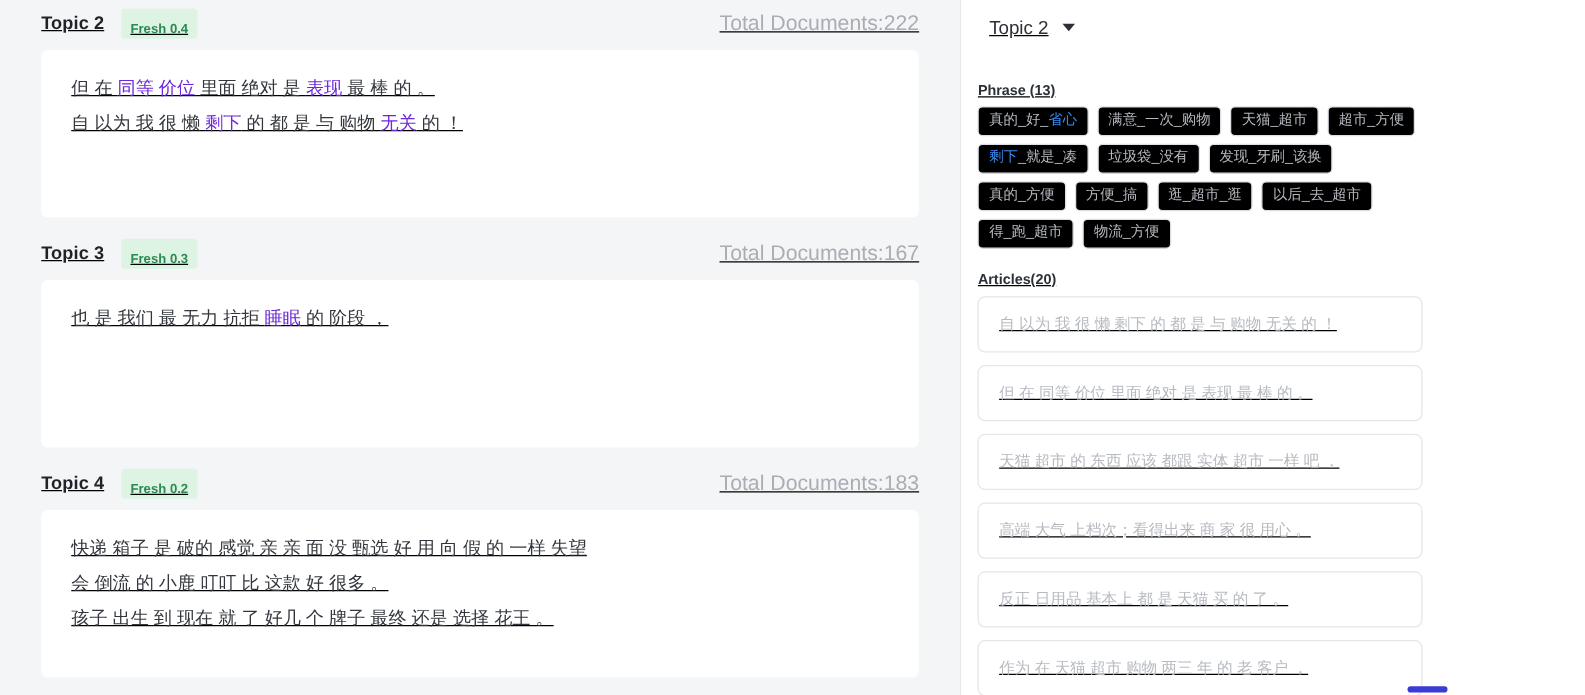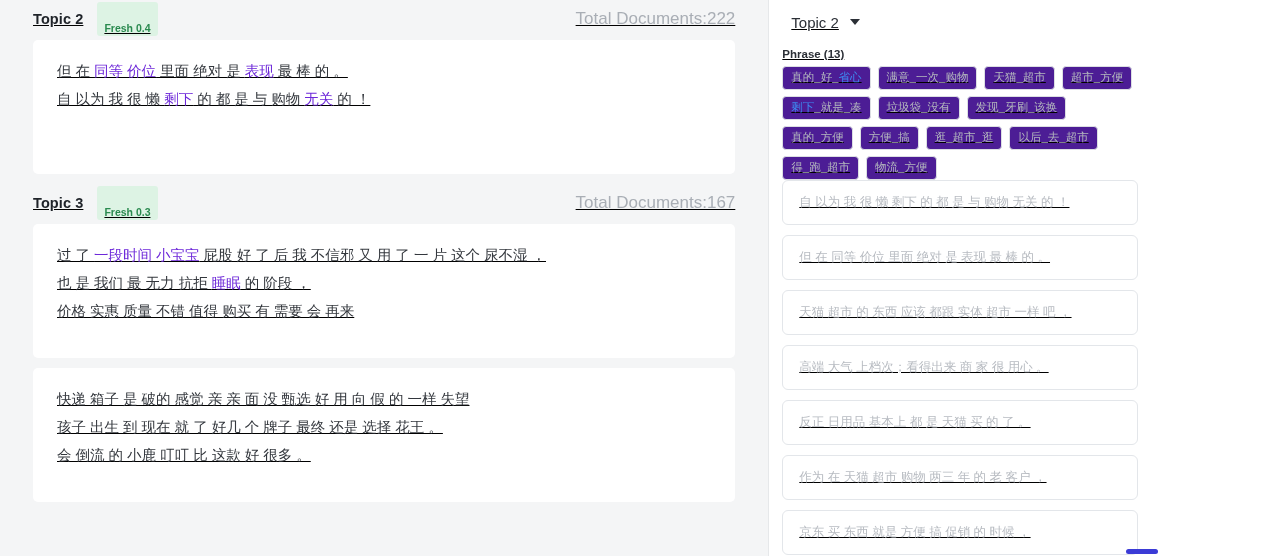--- a/index.html
+++ b/index.html
@@ -42,21 +42,21 @@
     color: #1f2329;
     letter-spacing: .1px;
   }
   .fresh-badge {
     margin-left: 14px;
     background: #ddf3e4;
     color: #2a8a4f;
     font-size: 10.5px;
     font-weight: bold;
     border-radius: 3px;
-    padding: 21px 7px 3px 7px;
+    padding: 11px 7px 3px 7px;
     line-height: 1;
     white-space: nowrap;
   }
   .total-docs {
     margin-left: auto;
     font-size: 17px;
     color: #a9aeb5;
     white-space: nowrap;
   }
   .topic-card {
@@ -99,38 +99,38 @@
     width: 0; height: 0;
     border-left: 5px solid transparent;
     border-right: 5px solid transparent;
     border-top: 6px solid #2b2f36;
   }
   .section-label {
     font-size: 11.5px;
     font-weight: bold;
     color: #2b2f36;
     padding-left: 2px;
-    margin-top: 4px;
+    margin-top: 23px;
     margin-bottom: 6px;
   }
   .phrase-wrap {
     display: flex;
     flex-wrap: wrap;
     gap: 6px 7px;
     padding-left: 2px;
   }
   .chip {
     border: 1px solid #dcdfe3;
     border-radius: 4px;
     font-size: 11.5px;
     color: #b4b8be;
     padding: 3px 8px 4px 8px;
     line-height: 15px;
     white-space: nowrap;
-    background: #4c1d95;
+    background: #000000;
     cursor: pointer;
   }
   .chip .hl { color: #3d8bf2; }
   .articles-label {
     font-size: 11.5px;
     font-weight: bold;
     color: #2b2f36;
     padding-left: 2px;
     margin-top: 19px;
     margin-bottom: 7px;
@@ -193,30 +193,33 @@
             <div class="topic-line"><span>自 以为 我 很 懒 </span><span class="hl">剩下</span><span> 的 都 是 与 购物 </span><span class="hl">无关</span><span> 的 ！</span></div>
           </div>
         </div>
         <div class="topic-block">
           <div class="topic-head">
             <span class="topic-title">Topic 3</span>
             <span class="fresh-badge">Fresh 0.3</span>
             <span class="total-docs">Total Documents:167</span>
           </div>
           <div class="topic-card">
-            <div class="topic-line"><span>过 了 </span><span class="hl">一段时间 小宝宝</span><span> 屁股 好 了 后 我 不信邪 又 用 了 一 片 这个 尿不湿 ，</span></div>
             <div class="topic-line"><span>也 是 我们 最 无力 抗拒 </span><span class="hl">睡眠</span><span> 的 阶段 ，</span></div>
-            <div class="topic-line"><span>价格 实惠 质量 不错 值得 购买 有 需要 会 再来</span></div>
           </div>
         </div>
         <div class="topic-block">
+          <div class="topic-head">
+            <span class="topic-title">Topic 4</span>
+            <span class="fresh-badge">Fresh 0.2</span>
+            <span class="total-docs">Total Documents:183</span>
+          </div>
           <div class="topic-card">
             <div class="topic-line"><span>快递 箱子 是 破的 感觉 亲 亲 面 没 甄选 好 用 向 假 的 一样 失望</span></div>
+            <div class="topic-line"><span>会 倒流 的 小鹿 叮叮 比 这款 好 很多 。</span></div>
             <div class="topic-line"><span>孩子 出生 到 现在 就 了 好几 个 牌子 最终 还是 选择 花王 。</span></div>
-            <div class="topic-line"><span>会 倒流 的 小鹿 叮叮 比 这款 好 很多 。</span></div>
           </div>
         </div>
       </div>
   </div>
 
   <div class="right-panel">
 
     <div class="topic-select">
       <span class="topic-select-label">Topic 2</span>
       <span class="caret"></span>
@@ -233,20 +236,21 @@
         <div class="chip"><span>垃圾袋_没有</span></div>
         <div class="chip"><span>发现_牙刷_该换</span></div>
         <div class="chip"><span>真的_方便</span></div>
         <div class="chip"><span>方便_搞</span></div>
         <div class="chip"><span>逛_超市_逛</span></div>
         <div class="chip"><span>以后_去_超市</span></div>
         <div class="chip"><span>得_跑_超市</span></div>
         <div class="chip"><span>物流_方便</span></div>
       </div>
 
+    <div class="articles-label">Articles(20)</div>
 
     <div class="article-list" id="article-list">
         <div class="article-card">自 以为 我 很 懒 剩下 的 都 是 与 购物 无关 的 ！</div>
         <div class="article-card">但 在 同等 价位 里面 绝对 是 表现 最 棒 的 。</div>
         <div class="article-card">天猫 超市 的 东西 应该 都跟 实体 超市 一样 吧 ，</div>
         <div class="article-card">高端 大气 上档次；看得出来 商 家 很 用心 。</div>
         <div class="article-card">反正 日用品 基本上 都 是 天猫 买 的 了 。</div>
         <div class="article-card">作为 在 天猫 超市 购物 两三 年 的 老 客户 ，</div>
         <div class="article-card">京东 买 东西 就是 方便 搞 促销 的 时候 ，</div>
       </div>

